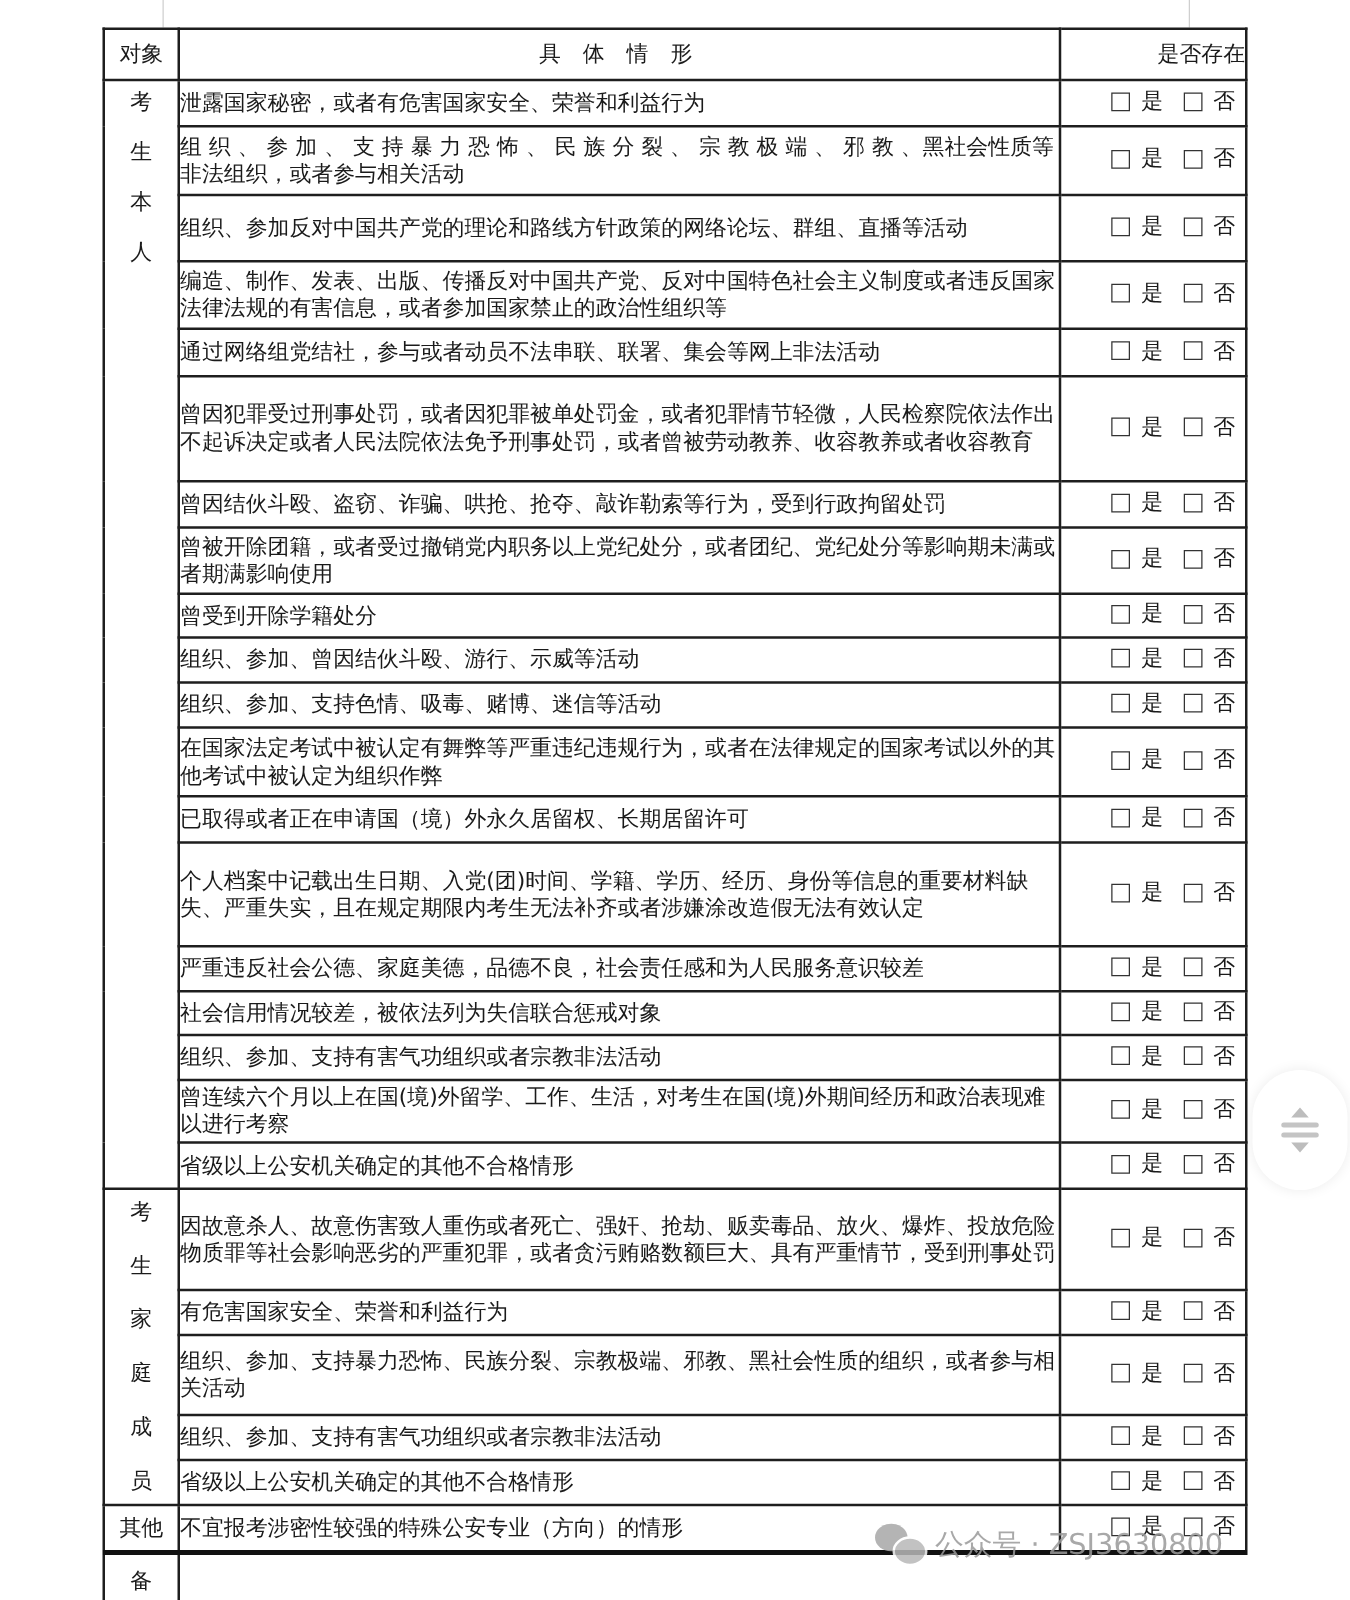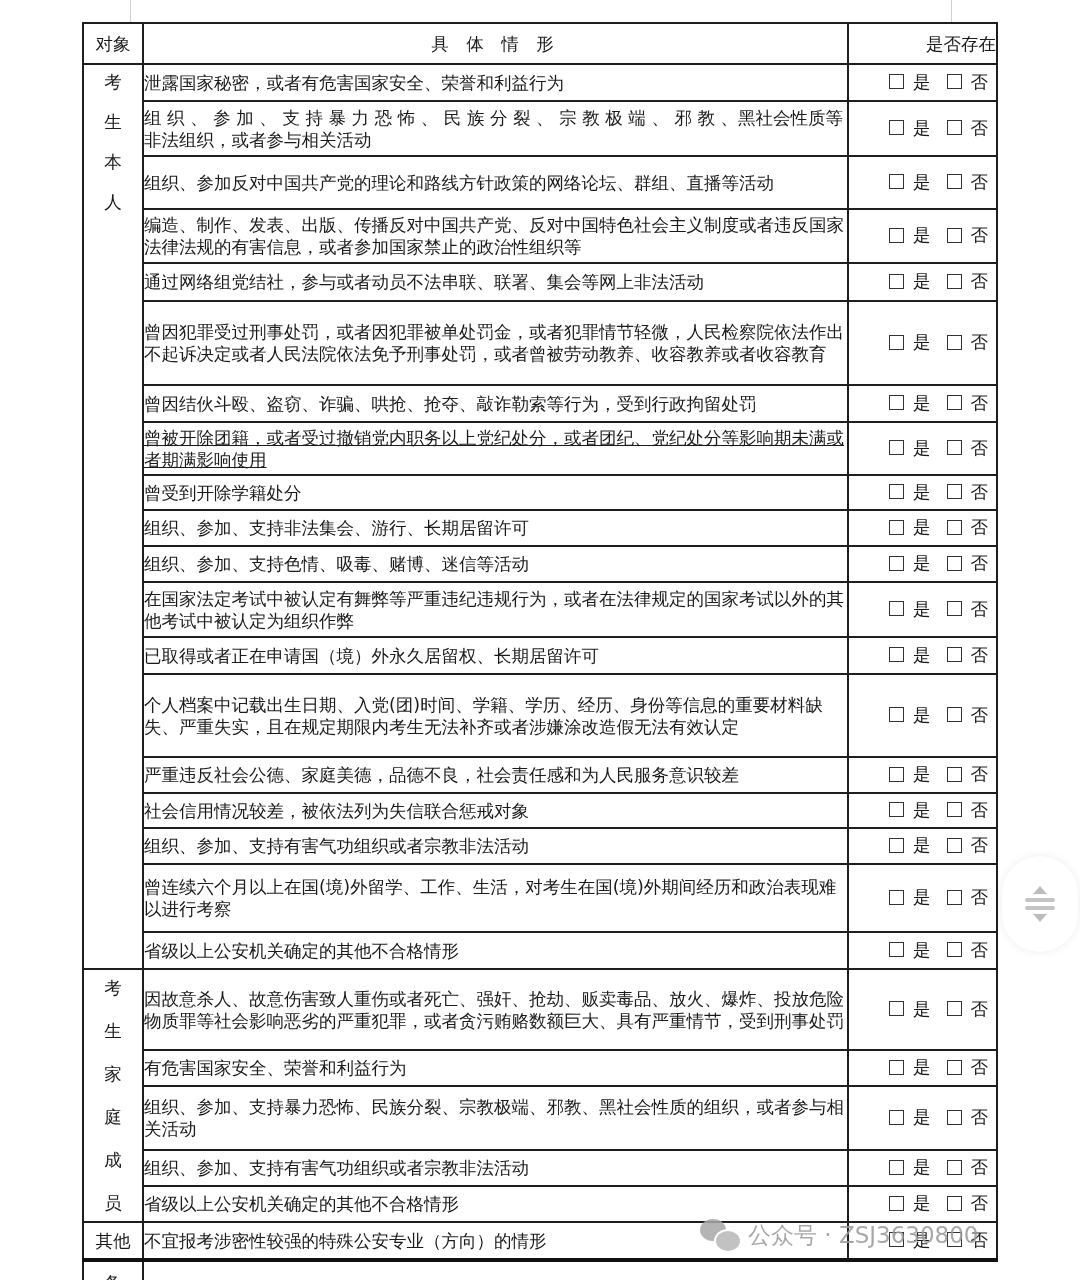--- a/index.html
+++ b/index.html
@@ -126,42 +126,42 @@
       <tr style="height: 37px; padding-left: 38px;">
         <td class="desc">曾因结伙斗殴、盗窃、诈骗、哄抢、抢夺、敲诈勒索等行为，受到行政拘留处罚</td>
         <td class="exist"><span class="opt">
             <span class="box"></span>
             <span>是</span>
           </span><span class="opt">
             <span class="box"></span>
             <span>否</span>
           </span></td>
       </tr>
-      <tr style="height: 53px; text-decoration: underline;">
+      <tr style="height: 53px;">
         <td class="desc">曾被开除团籍，或者受过撤销党内职务以上党纪处分，或者团纪、党纪处分等影响期未满或者期满影响使用</td>
         <td class="exist"><span class="opt">
             <span class="box"></span>
             <span>是</span>
           </span><span class="opt">
             <span class="box"></span>
             <span>否</span>
           </span></td>
       </tr>
       <tr style="height: 35px;">
         <td class="desc">曾受到开除学籍处分</td>
         <td class="exist"><span class="opt">
             <span class="box"></span>
             <span>是</span>
           </span><span class="opt">
             <span class="box"></span>
             <span>否</span>
           </span></td>
       </tr>
       <tr style="height: 36px;">
-        <td class="desc">组织、参加、支持非法集会、游行、长期居留许可</td>
+        <td class="desc">组织、参加、曾因结伙斗殴、游行、示威等活动</td>
         <td class="exist"><span class="opt">
             <span class="box"></span>
             <span>是</span>
           </span><span class="opt">
             <span class="box"></span>
             <span>否</span>
           </span></td>
       </tr>
       <tr style="height: 36px;">
         <td class="desc">组织、参加、支持色情、吸毒、赌博、迷信等活动</td>
@@ -226,21 +226,21 @@
       <tr style="height: 36px;">
         <td class="desc">组织、参加、支持有害气功组织或者宗教非法活动</td>
         <td class="exist"><span class="opt">
             <span class="box"></span>
             <span>是</span>
           </span><span class="opt">
             <span class="box"></span>
             <span>否</span>
           </span></td>
       </tr>
-      <tr style="height: 68px;">
+      <tr style="height: 50px;">
         <td class="desc">曾连续六个月以上在国(境)外留学、工作、生活，对考生在国(境)外期间经历和政治表现难以进行考察</td>
         <td class="exist"><span class="opt">
             <span class="box"></span>
             <span>是</span>
           </span><span class="opt">
             <span class="box"></span>
             <span>否</span>
           </span></td>
       </tr>
       <tr style="height: 37px;">

